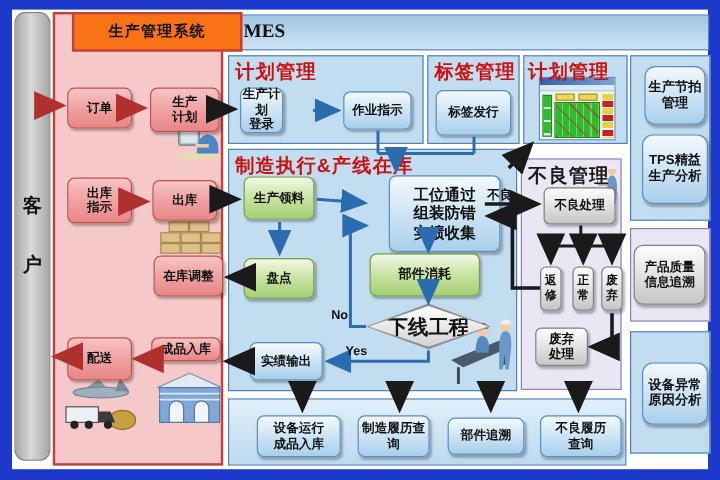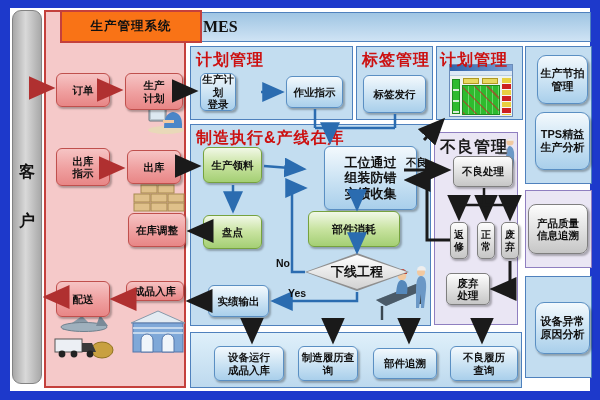--- a/index.html
+++ b/index.html
@@ -74,21 +74,21 @@
   [data-name="material-picking-box"]{left:203px;top:147px;width:59px;height:36px}
   [data-name="stocktaking-box"]{left:203px;top:215px;width:59px;height:34px}
   [data-name="station-collection-box"]{left:324px;top:146px;width:93px;height:64px;font-size:13px}
   [data-name="component-consumption-box"]{left:308px;top:211px;width:92px;height:36px;font-size:11px}
   [data-name="result-output-box"]{left:208px;top:285px;width:61px;height:32px}
   [data-name="offline-process-diamond"]{left:305px;top:253px;width:104px;height:38px;z-index:20;
      clip-path:polygon(50% 0,100% 50%,50% 100%,0 50%);background:#8f8f8f}
   .diamond-in{position:absolute;left:2px;top:2px;right:2px;bottom:2px;
      clip-path:polygon(50% 0,100% 50%,50% 100%,0 50%);
      background:linear-gradient(180deg,#ffffff,#d2d2d2);display:flex;align-items:center;justify-content:center;
-     font-weight:bold;font-size:13px}
+     font-weight:bold;font-size:17px}
   [data-name="defective-label"]{left:406px;top:156px}
   [data-name="no-label"]{left:276px;top:257px}
   [data-name="yes-label"]{left:288px;top:287px}
   [data-name="assembly-line-image"]{left:374px;top:264px;z-index:13}
   
   [data-name="defect-mgmt-panel"]{left:434px;top:132px;width:84px;height:193px}
   [data-name="defect-mgmt-title"]{left:440px;top:137px;color:#1a1a1a}
   [data-name="inspector-image"]{left:497px;top:137px;z-index:13}
   [data-name="defect-handling-box"]{left:453px;top:156px;width:60px;height:31px}
   [data-name="rework-box"]{left:450px;top:222px;width:18px;height:37px;font-size:10px}

